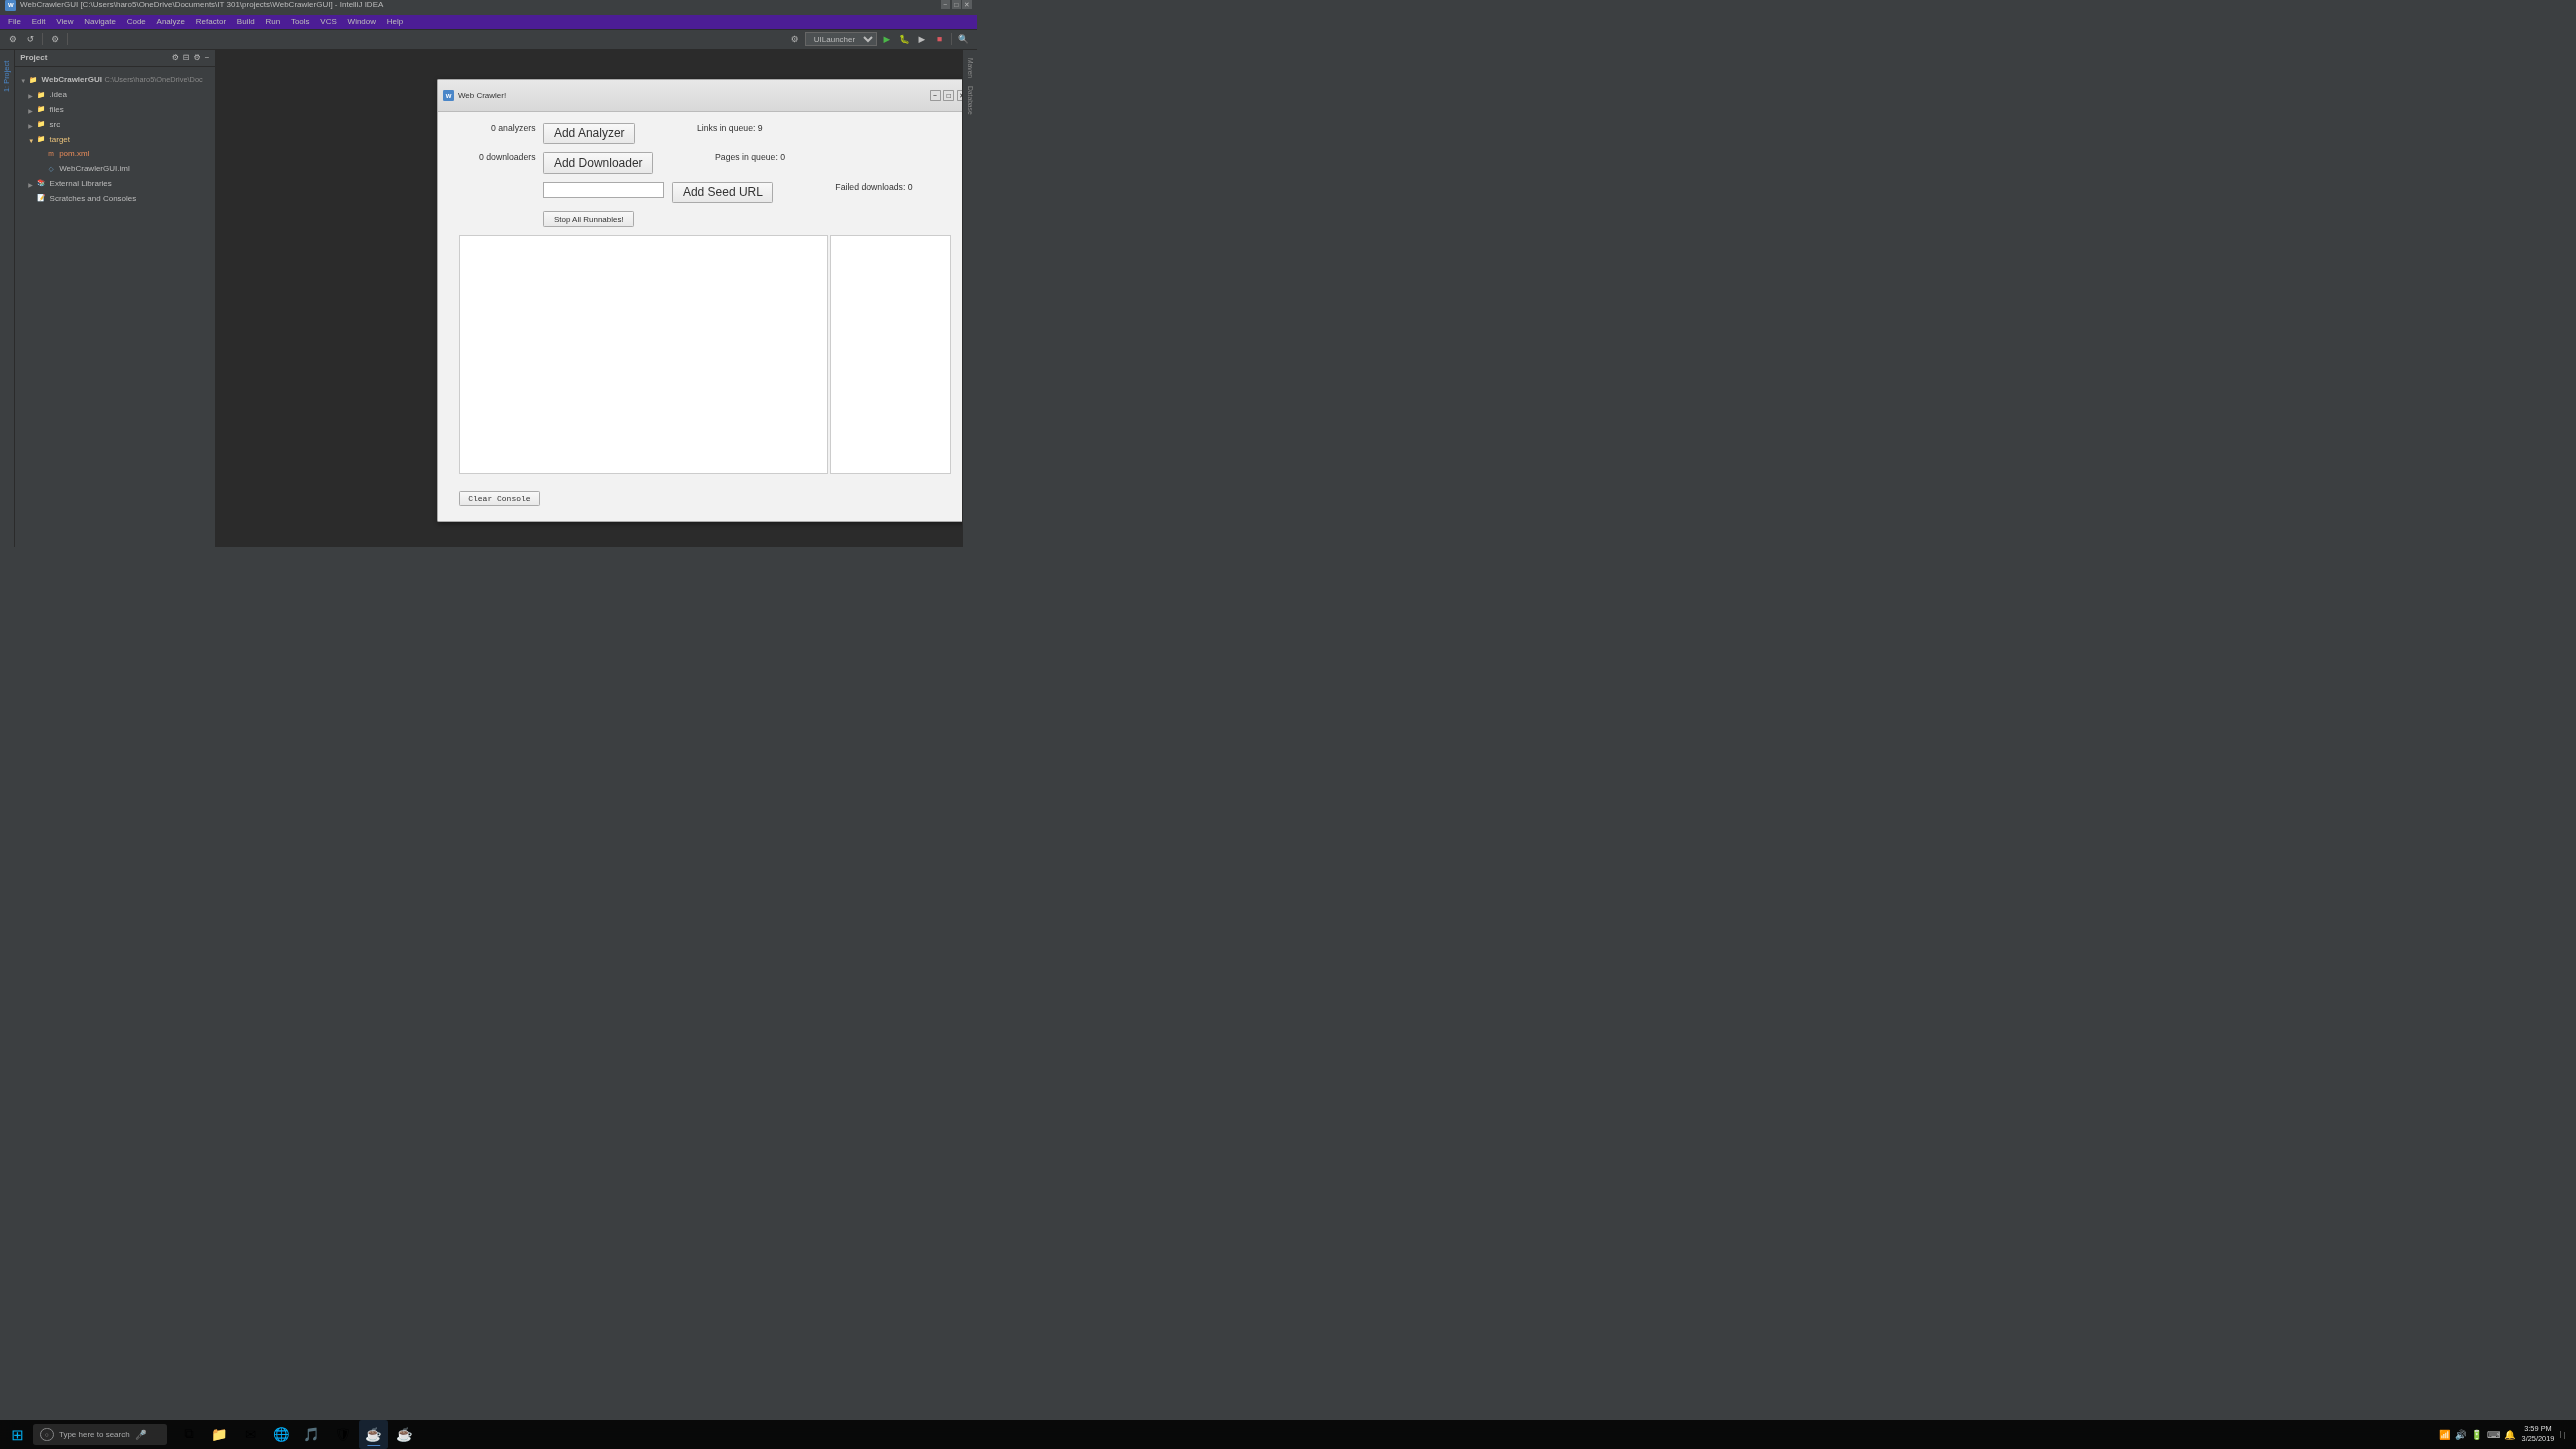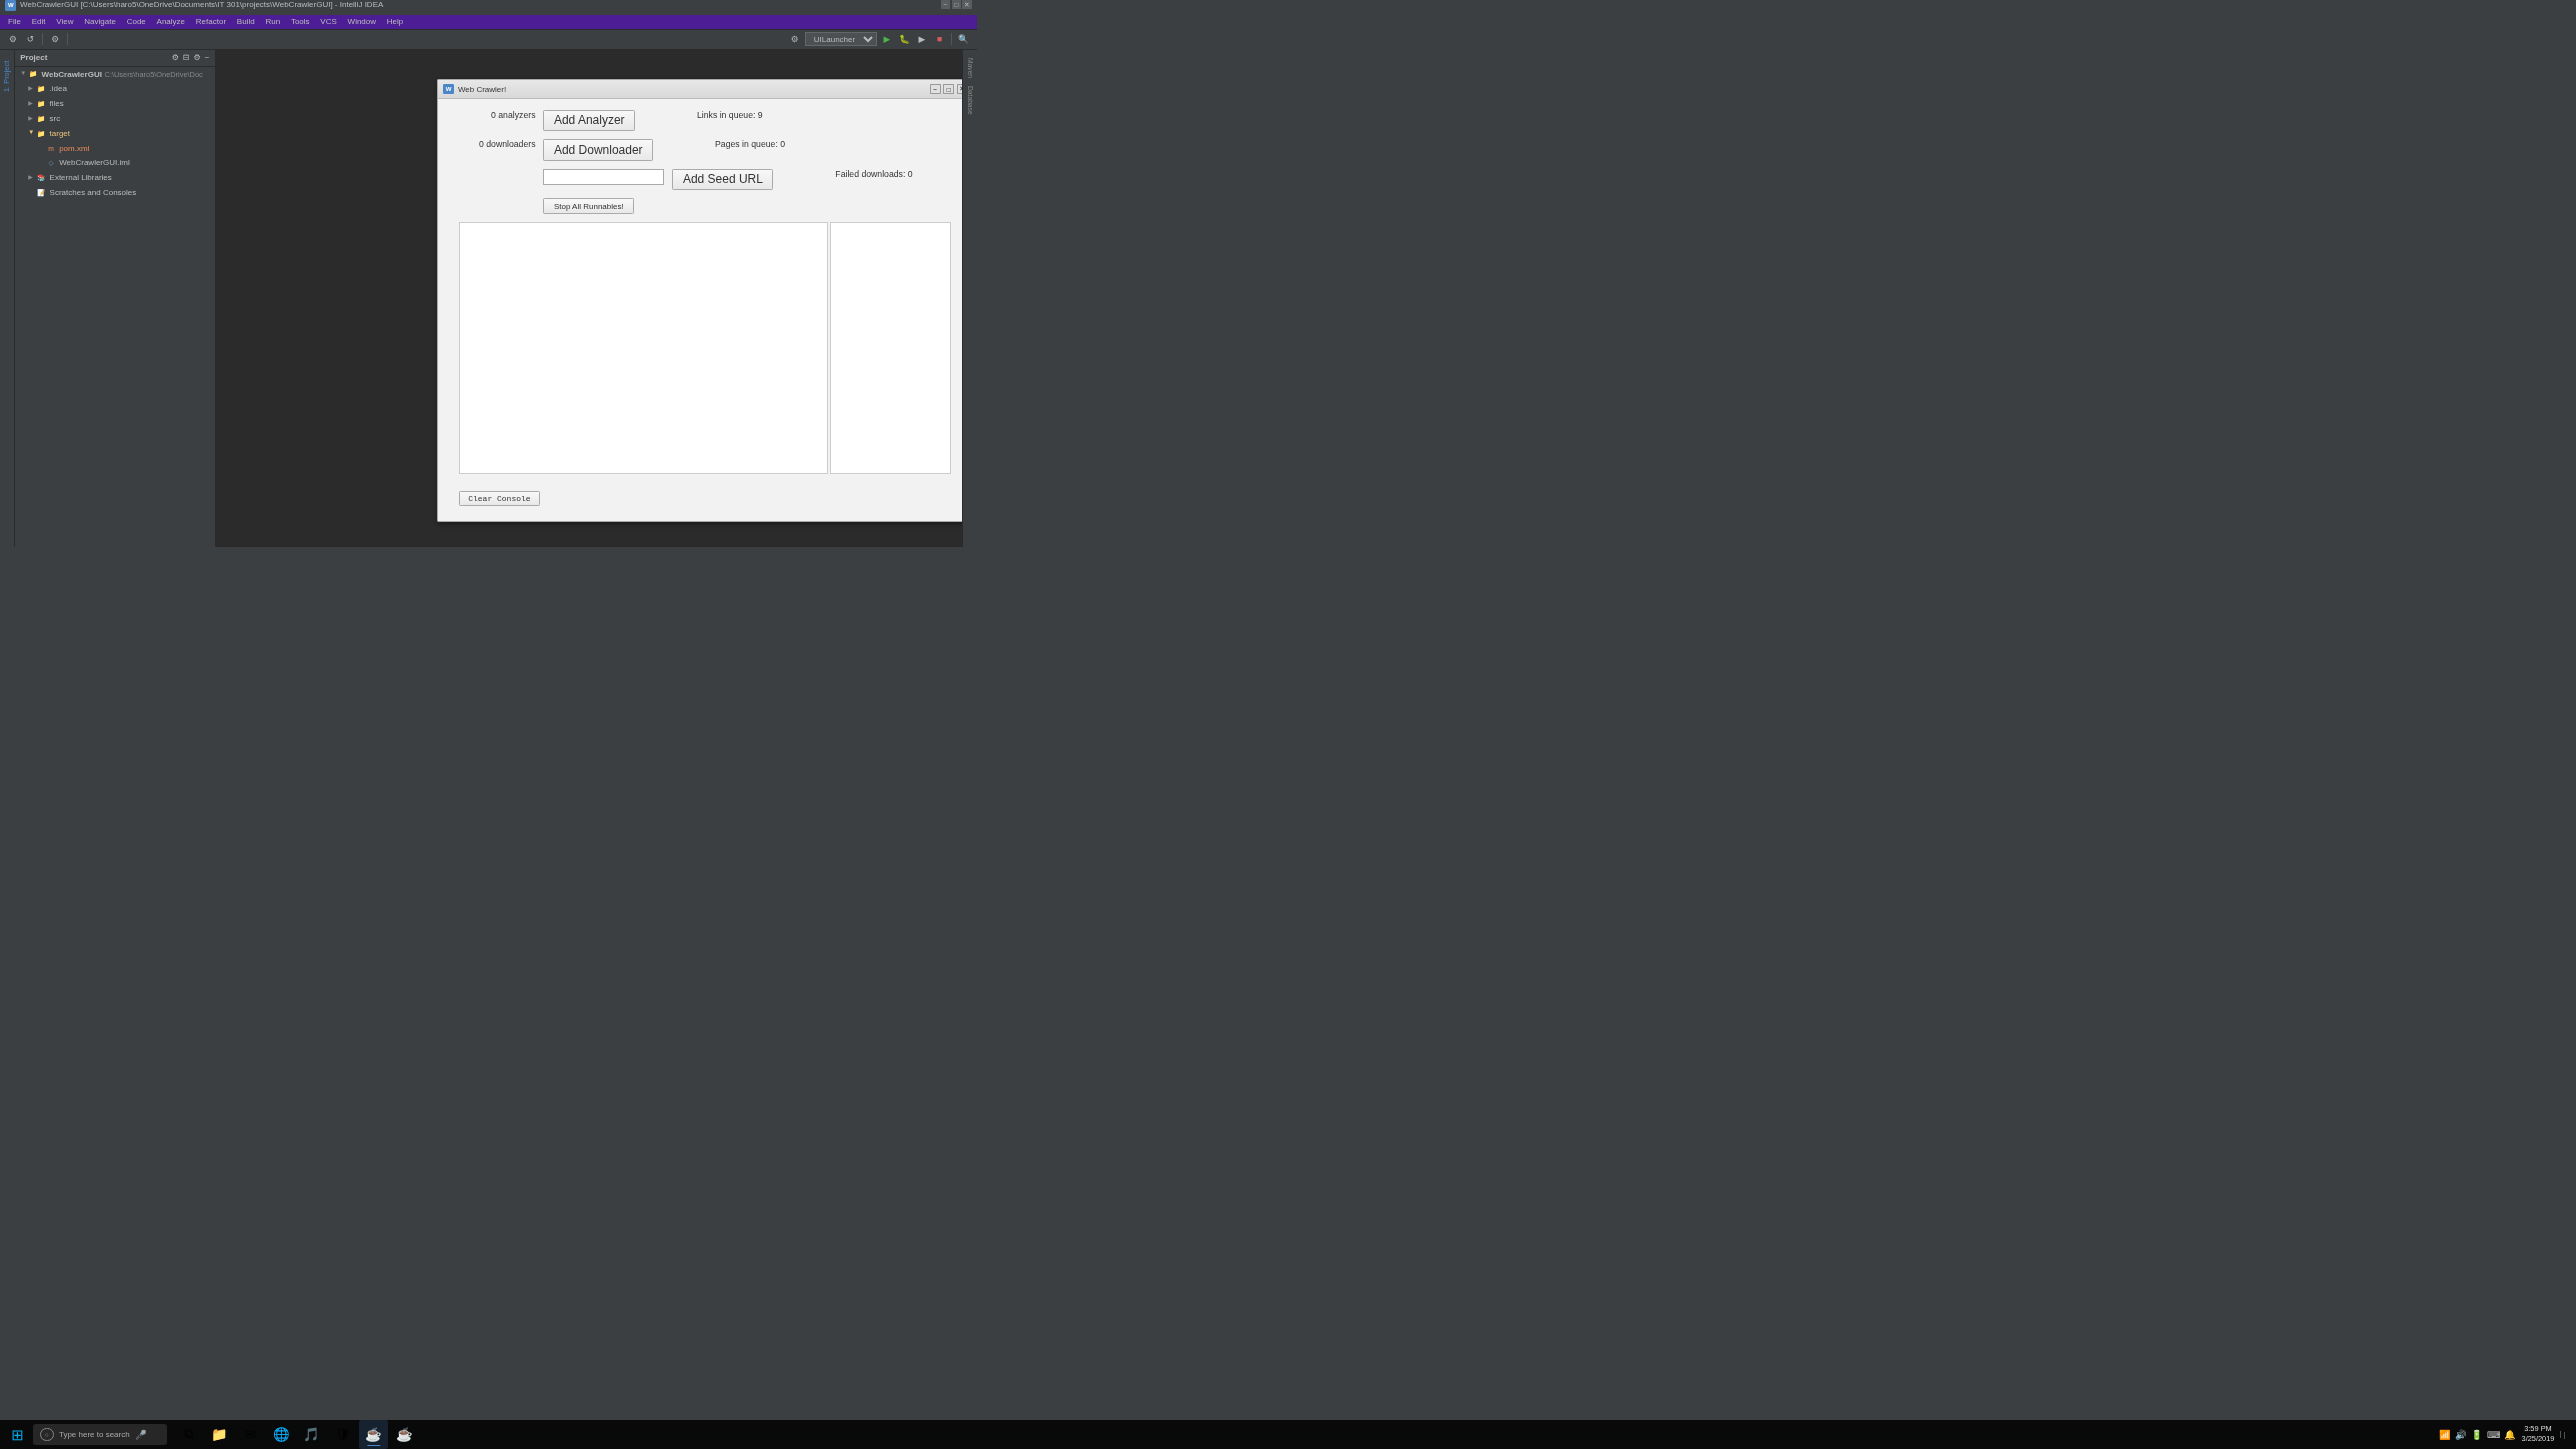--- a/index.html
+++ b/index.html
@@ -94,21 +94,21 @@
       border: none;
     }
 
     .project-tree {
       flex: 1;
       overflow-y: auto;
       padding: 2.7px 0;
     }
     .tree-item {
       display: flex;
-      align-items: flex-start;
+      align-items: flex-end;
       height: 14.8px;
       padding-left: 5.4px;
       color: #bbbbbb;
       font-size: 8px;
       cursor: pointer;
     }
     .tree-item .arrow {
       width: 8px;
       font-size: 6px;
       color: #888;
@@ -187,21 +187,21 @@
       width: 537px;
       height: 443px;
       background: #f2f2f2;
       border: 0.7px solid #aaa;
       box-shadow: 1.3px 1.3px 5.4px rgba(0,0,0,0.4);
       border-radius: 1.3px;
       display: flex;
       flex-direction: column;
     }
     .app-window-title {
-      height: 19px;
+      height: 32px;
       background: linear-gradient(180deg, #e8e8e8, #d8d8d8);
       border-bottom: 0.7px solid #bbb;
       display: flex;
       align-items: center;
       padding: 0 5.4px;
       gap: 4px;
     }
     .app-window-icon {
       width: 10.7px; height: 10.7px;
       background: #4a86c8;

